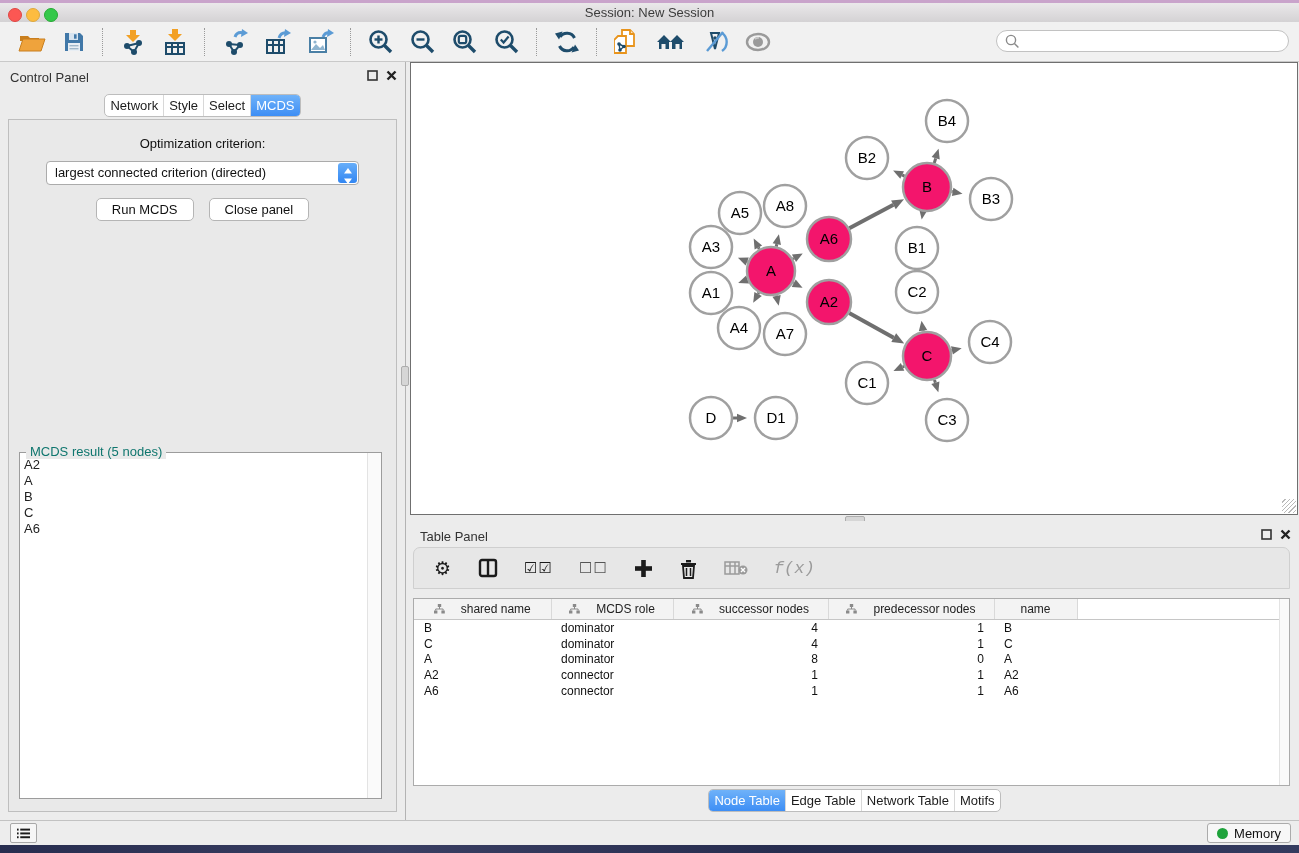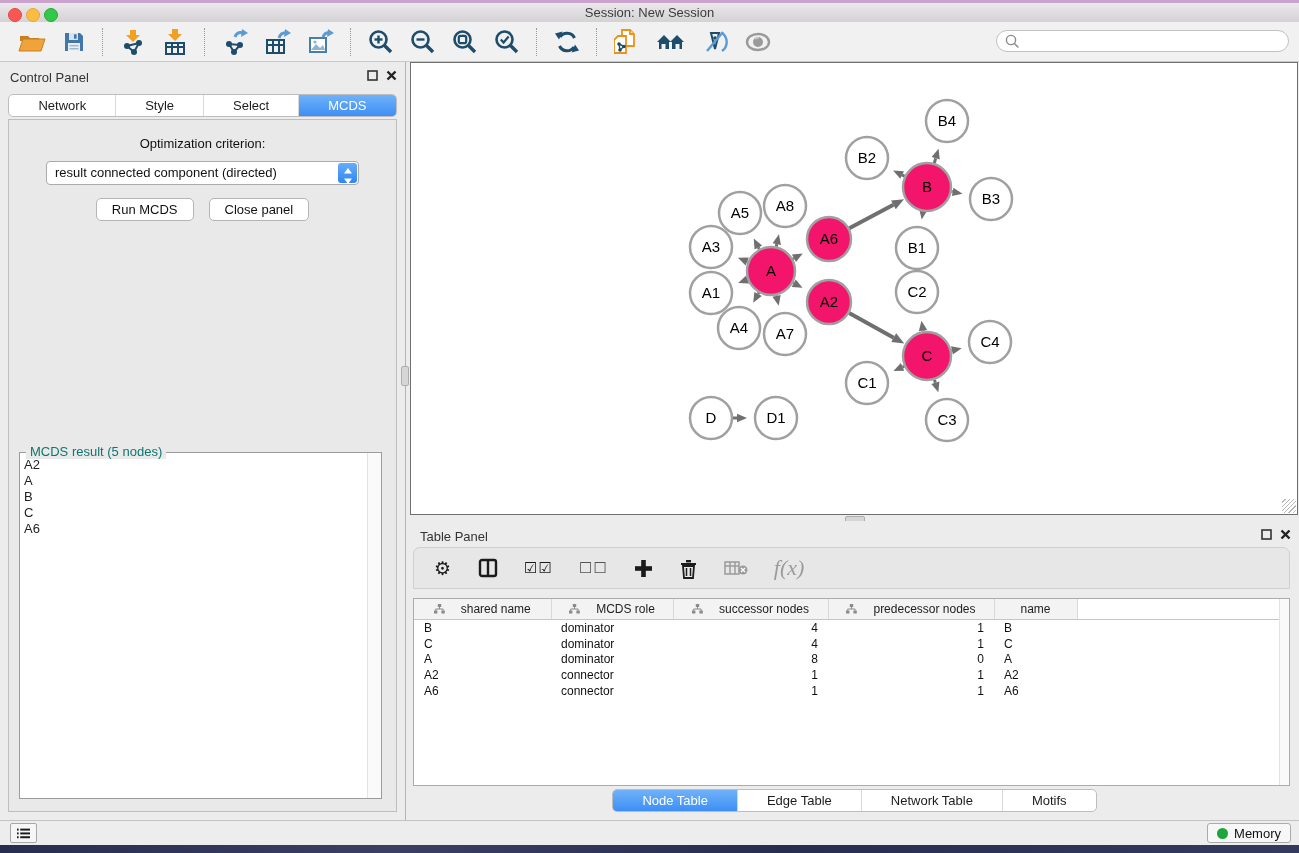--- a/index.html
+++ b/index.html
@@ -27,21 +27,21 @@
   .searchbox{position:absolute;right:10px;top:8px;width:293px;height:22px;background:#fff;
     border:1px solid #C2C2C2;border-radius:12px;display:flex;align-items:center;padding-left:8px;box-sizing:border-box;}
   .searchbox input{border:none;outline:none;flex:1;font-size:13px;background:transparent;margin-left:5px;}
   
   .control-panel{position:absolute;left:0;top:62px;width:405px;bottom:33px;background:#ECECEC;
     border-right:1px solid #B3B3B3;}
   .panel-head{position:absolute;left:10px;top:8px;font-size:13px;color:#333;}
   .panel-ctrls{position:absolute;right:8px;top:8px;display:flex;gap:8px;align-items:center;}
   .cp-tabs{position:absolute;left:0;right:0;top:32px;display:flex;justify-content:center;}
   .seg{display:inline-flex;border:1px solid #BDBDBD;border-radius:5px;background:#FFF;overflow:hidden;}
-  .seg .tab{padding:3px 29px;font-size:13px;color:#1c1c1c;border-left:1px solid #D8D8D8;cursor:pointer;white-space:nowrap;}
+  .seg .tab{padding:3px 5px;font-size:13px;color:#1c1c1c;border-left:1px solid #D8D8D8;cursor:pointer;white-space:nowrap;}
   .seg .tab:first-child{border-left:none;}
   .seg .tab.active{background:linear-gradient(#6FB2F9,#3D8EF5);color:#fff;}
   .cp-content{position:absolute;left:8px;right:8px;top:57px;bottom:8px;background:#E9E9E9;
     border:1px solid #BEBEBE;}
   .opt-label{text-align:center;font-size:13px;margin-top:16px;color:#111;}
   .dropdown{position:relative;margin:10px auto 0;width:313px;height:24px;background:#fff;
     border:1px solid #ABABAB;border-radius:4px;box-sizing:border-box;cursor:pointer;}
   .dropdown .val{line-height:22px;font-size:13px;padding-left:8px;color:#111;white-space:nowrap;overflow:hidden;}
   .dropdown .stepper{position:absolute;right:1px;top:1px;bottom:1px;width:19px;border-radius:3px;
     background:linear-gradient(#67AEF9,#3286F2);}
@@ -69,21 +69,21 @@
   .net-grip{position:absolute;right:1px;bottom:1px;width:14px;height:14px;
     background:repeating-linear-gradient(135deg,transparent,transparent 2px,#B9B9B9 2px,#B9B9B9 3px);}
   .h-handle{position:absolute;left:845px;top:516px;width:18px;height:5px;background:#D6D6D6;
     border:1px solid #ADADAD;border-radius:2px;}
   
   .table-panel{position:absolute;left:410px;top:521px;right:0;bottom:33px;background:#ECECEC;}
   .tp-toolbar{position:absolute;left:3px;right:9px;top:26px;height:42px;background:#E7E7E7;
     border:1px solid #CFCFCF;border-radius:7px 7px 0 0;display:flex;align-items:center;gap:0;padding-left:14px;box-sizing:border-box;}
   .tp-btn{background:none;border:none;cursor:pointer;padding:2px 6px;margin-right:14px;display:flex;align-items:center;font-size:17px;color:#1b1b1b;}
   .tp-glyph{font-family:"DejaVu Sans",sans-serif;font-size:15px;color:#1b1b1b;letter-spacing:1px;}
-  .tp-fx{font-family:Liberation Serif, serif;font-style:italic;font-size:22px;color:#9B9B9B;}
+  .tp-fx{font-family:Liberation Mono, monospace;font-style:italic;font-size:17px;color:#9B9B9B;}
   .tp-table-wrap{position:absolute;left:3px;right:9px;top:77px;height:188px;background:#fff;
     border:1px solid #ABABAB;overflow:hidden;box-sizing:border-box;}
   table.grid{border-collapse:collapse;table-layout:fixed;font-size:12px;width:100%;}
   table.grid th{background:#F3F3F3;border-right:1px solid #D9D9D9;border-bottom:1px solid #C6C6C6;
     font-weight:normal;font-size:12px;height:20px;padding:0 4px;white-space:nowrap;overflow:hidden;}
   table.grid th .hdr{display:flex;align-items:center;justify-content:center;gap:16px;}
   table.grid td{height:15.8px;padding:0 10px;white-space:nowrap;overflow:hidden;font-size:12px;color:#111;}
   .tp-scroll{position:absolute;right:0;top:0;bottom:0;width:9px;background:#FAFAFA;border-left:1px solid #E3E3E3;}
   .tp-tabs{position:absolute;left:0;right:0;top:268px;display:flex;justify-content:center;}
   
@@ -283,21 +283,21 @@
         <div class="seg" id="cp-tabs">
           <span class="tab">Network</span>
           <span class="tab">Style</span>
           <span class="tab">Select</span>
           <span class="tab active">MCDS</span>
         </div>
       </div>
     <div class="cp-content">
       <div class="opt-label">Optimization criterion:</div>
       <div class="dropdown">
-        <div class="val">result connected component (directed)</div>
+        <div class="val">largest connected criterion (directed)</div>
         <div class="stepper">
           <svg width="12" height="20" viewBox="0 0 12 20">
             <polygon points="6,2 10,7.5 2,7.5" fill="#fff"></polygon>
             <polygon points="6,18 10,12.5 2,12.5" fill="#fff"></polygon>
           </svg>
         </div>
       </div>
       <div class="btn-row">
         <button class="aqua-btn">Run MCDS</button>
         <button class="aqua-btn">Close panel</button>

